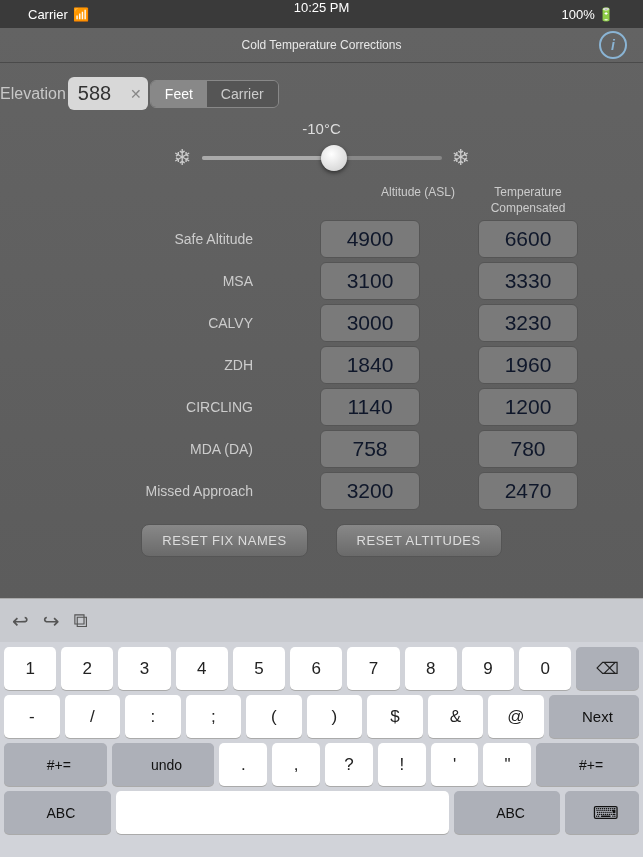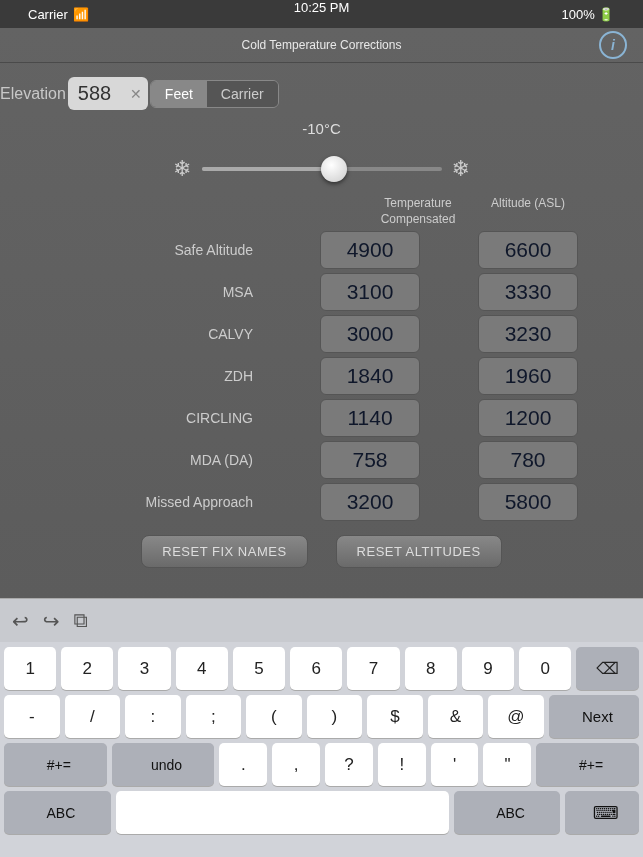--- a/index.html
+++ b/index.html
@@ -115,21 +115,21 @@
     .unit-btn.active {
       background: #888;
       color: #ffffff;
     }
 
     
     .temp-label {
       text-align: center;
       color: #ddd;
       font-size: 15px;
-      margin: 4px 0 13px;
+      margin: 4px 0 2px;
     }
 
     
     .slider-row {
       display: flex;
       align-items: center;
       justify-content: center;
       gap: 10px;
       padding: 6px 20px 10px;
     }
@@ -349,22 +349,22 @@
     <span class="snowflake">❄</span>
     <div class="slider-track">
       <div class="slider-fill"></div>
       <div class="slider-thumb"></div>
     </div>
     <span class="snowflake">❄</span>
   </div>
 
   <div class="table-wrap">
     <div class="table-header">
+      <div class="col-header">Altitude (ASL)</div>
       <div class="col-header">Temperature Compensated</div>
-      <div class="col-header">Altitude (ASL)</div>
     </div>
 
     <div id="table-rows-container">
         <div class="table-row">
       <div class="row-label">Safe Altitude</div>
       <input class="row-cell" type="text" value="4900" style="">
       <div class="row-cell">6600</div>
     </div>
         <div class="table-row">
       <div class="row-label">MSA</div>
@@ -387,21 +387,21 @@
       <div class="row-cell">1200</div>
     </div>
         <div class="table-row">
       <div class="row-label">MDA (DA)</div>
       <input class="row-cell" type="text" value="758" style="">
       <div class="row-cell">780</div>
     </div>
         <div class="table-row">
       <div class="row-label">Missed Approach</div>
       <input class="row-cell" type="text" value="3200" style="">
-      <div class="row-cell">5800</div>
+      <div class="row-cell">2470</div>
     </div>
       </div>
   </div>
 
   <div class="action-row">
     <button class="action-btn">RESET FIX NAMES</button>
     <button class="action-btn">RESET ALTITUDES</button>
   </div>
 
 </div>

